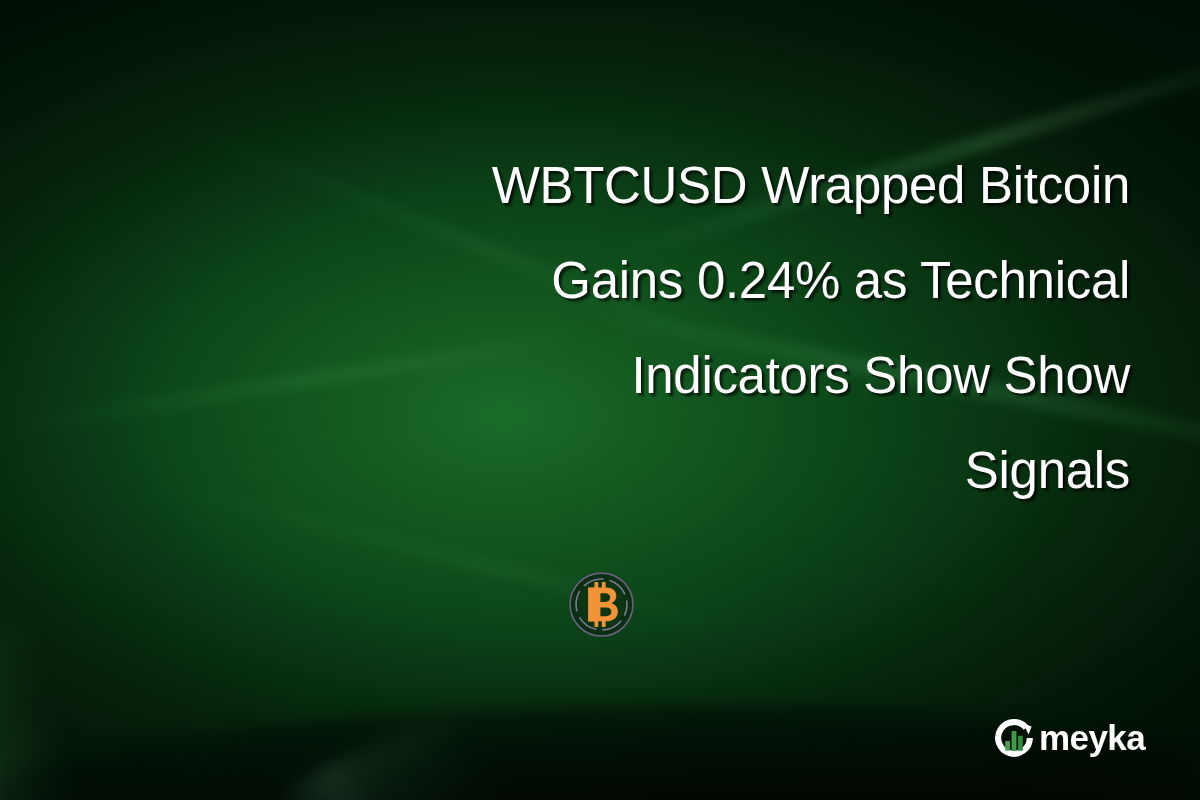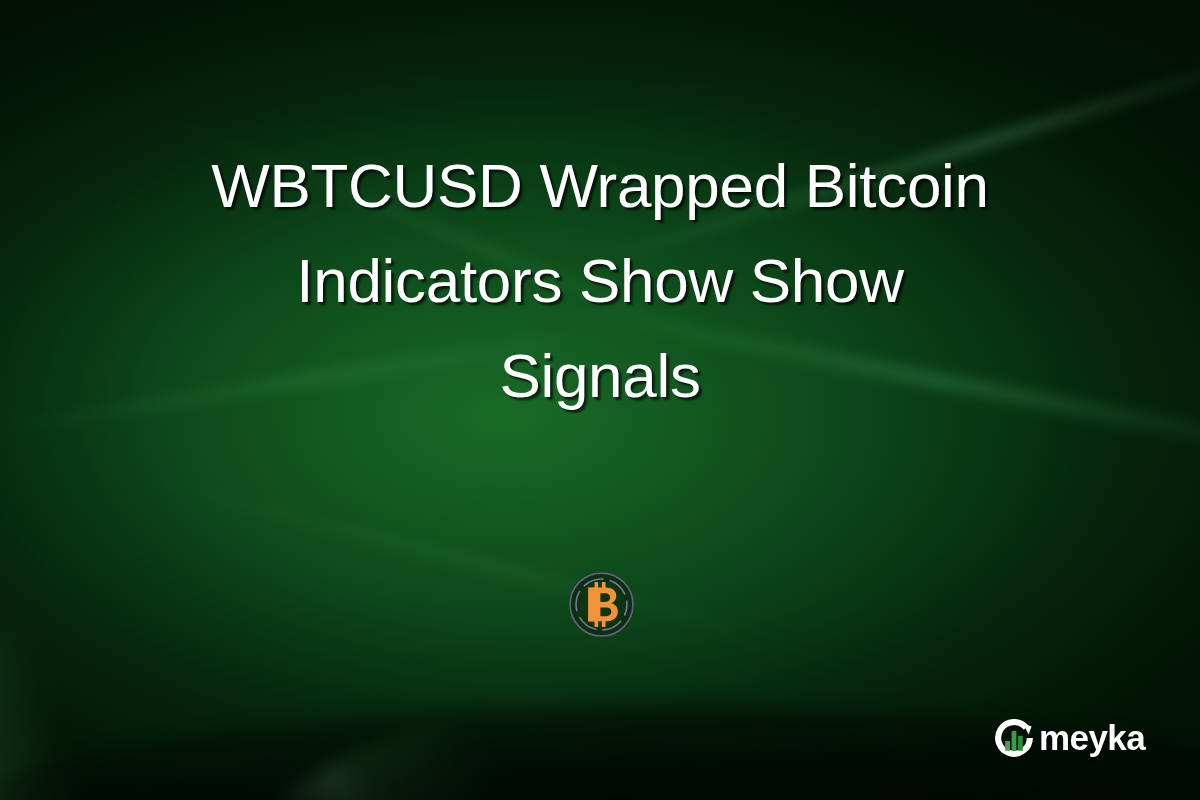--- a/index.html
+++ b/index.html
@@ -92,26 +92,27 @@
   #headline {
     position:absolute;
     left:0; right:0; top:138px;
     text-align:center;
     padding:0 70px;
     z-index:5;
   }
   .hl-line {
     display:block;
     color:#ffffff;
-    font-size:62px;
+    font-size:51px;
     line-height:95px;
     font-weight:400;
     letter-spacing:-0.3px;
     white-space:nowrap;
     text-shadow:3px 3px 2px rgba(0,0,0,0.58), 1px 1px 0 rgba(0,0,0,0.35);
+    text-align:right;
   }
   
   #coin {
     position:absolute;
     left:568px; top:571px;
     width:67px; height:67px;
     z-index:6;
   }
   
   #brand {
@@ -146,20 +147,21 @@
   <div class="ray r4"></div>
   <div class="ray r5"></div>
   <div class="b1"></div>
   <div class="b2"></div>
   <div class="b3"></div>
   <div class="darkfloor"></div>
   <div class="bg-vignette"></div>
 
   <div id="headline">
     <span class="hl-line">WBTCUSD Wrapped Bitcoin</span>
+    <span class="hl-line">Gains 0.24% as Technical</span>
     <span class="hl-line">Indicators Show Show</span>
     <span class="hl-line">Signals</span>
   </div>
 
   <div id="coin">
     <svg viewBox="0 0 100 100" width="67" height="67">
 
       <circle cx="50" cy="50" r="49" fill="#0a2f12"></circle>
 
       <circle cx="50" cy="50" r="47" fill="none" stroke="#6d6580" stroke-width="2.6" opacity="0.95"></circle>

